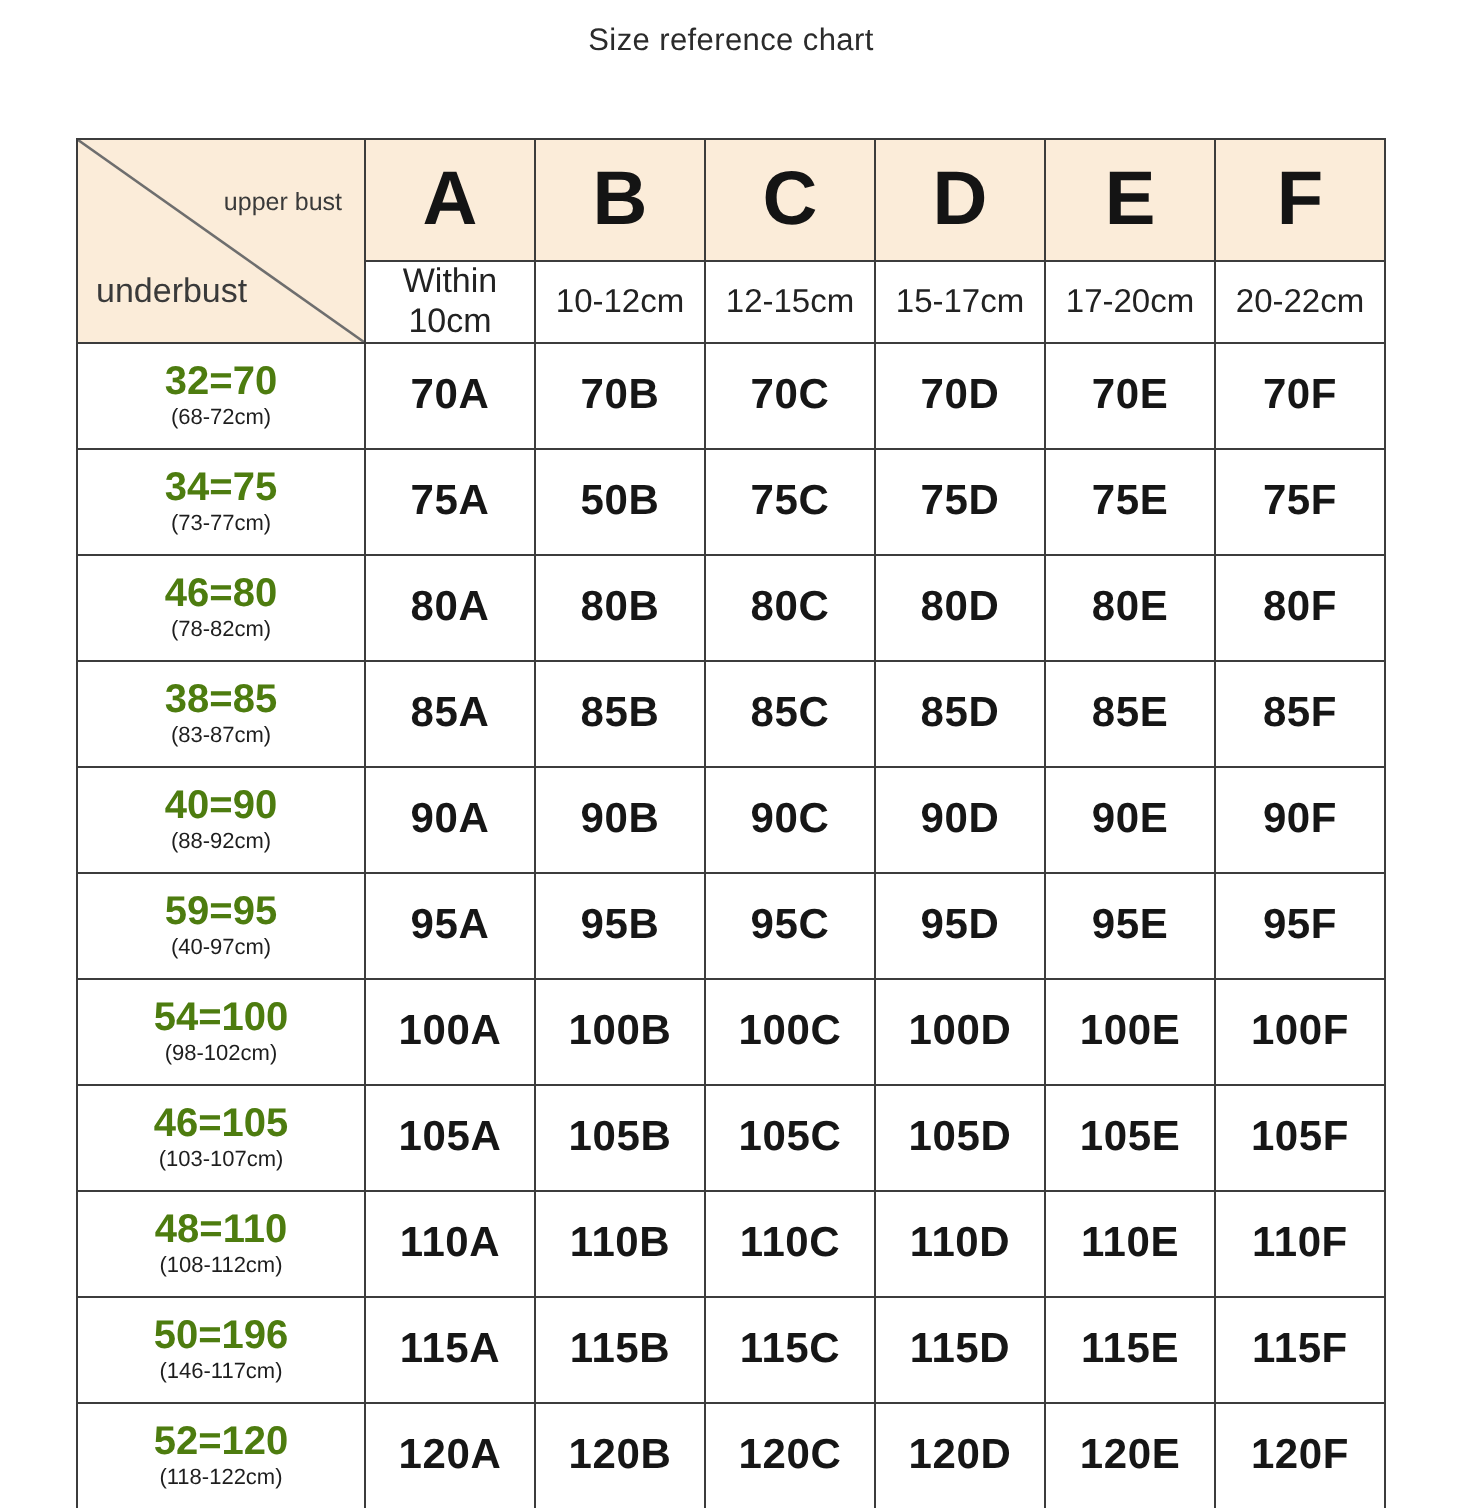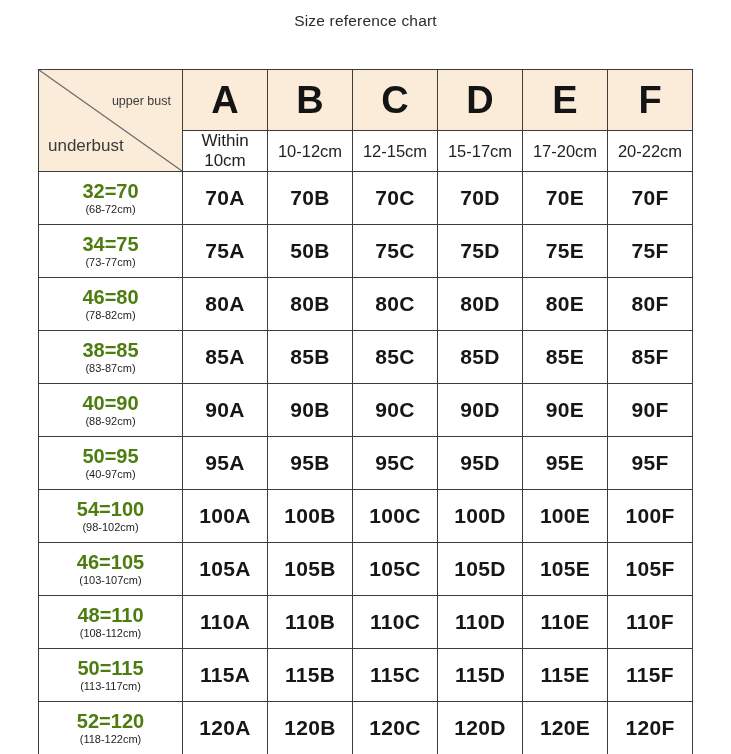--- a/index.html
+++ b/index.html
@@ -184,21 +184,21 @@
           </td>
           <td class="val">90A</td>
           <td class="val">90B</td>
           <td class="val">90C</td>
           <td class="val">90D</td>
           <td class="val">90E</td>
           <td class="val">90F</td>
         </tr>
         <tr>
           <td class="rowhead">
-            <div class="size">50=95</div>
+            <div class="size">59=95</div>
             <div class="range">(40-97cm)</div>
           </td>
           <td class="val">95A</td>
           <td class="val">95B</td>
           <td class="val">95C</td>
           <td class="val">95D</td>
           <td class="val">95E</td>
           <td class="val">95F</td>
         </tr>
         <tr>
@@ -232,22 +232,22 @@
           </td>
           <td class="val">110A</td>
           <td class="val">110B</td>
           <td class="val">110C</td>
           <td class="val">110D</td>
           <td class="val">110E</td>
           <td class="val">110F</td>
         </tr>
         <tr>
           <td class="rowhead">
-            <div class="size">50=115</div>
-            <div class="range">(113-117cm)</div>
+            <div class="size">50=196</div>
+            <div class="range">(146-117cm)</div>
           </td>
           <td class="val">115A</td>
           <td class="val">115B</td>
           <td class="val">115C</td>
           <td class="val">115D</td>
           <td class="val">115E</td>
           <td class="val">115F</td>
         </tr>
         <tr>
           <td class="rowhead">

